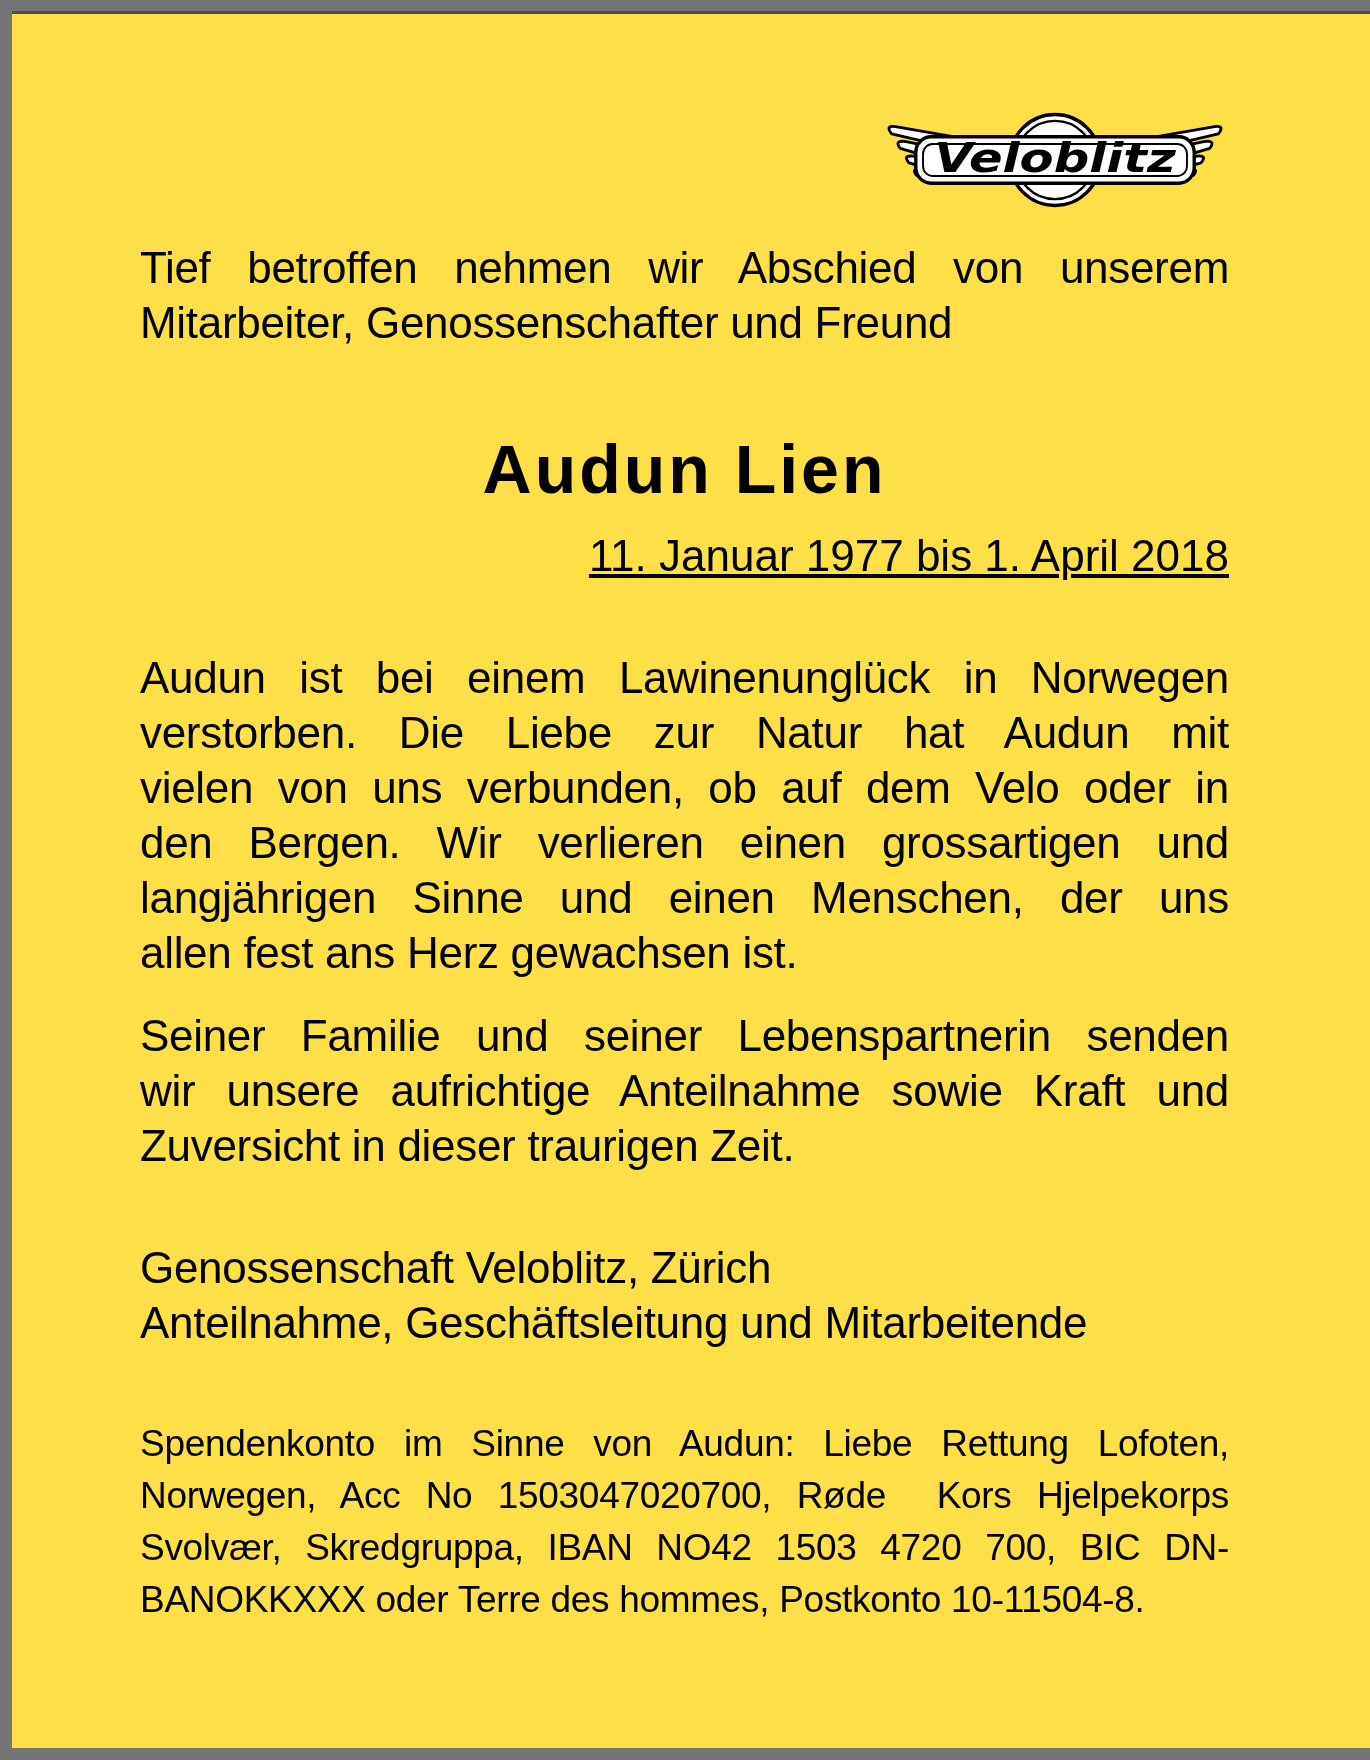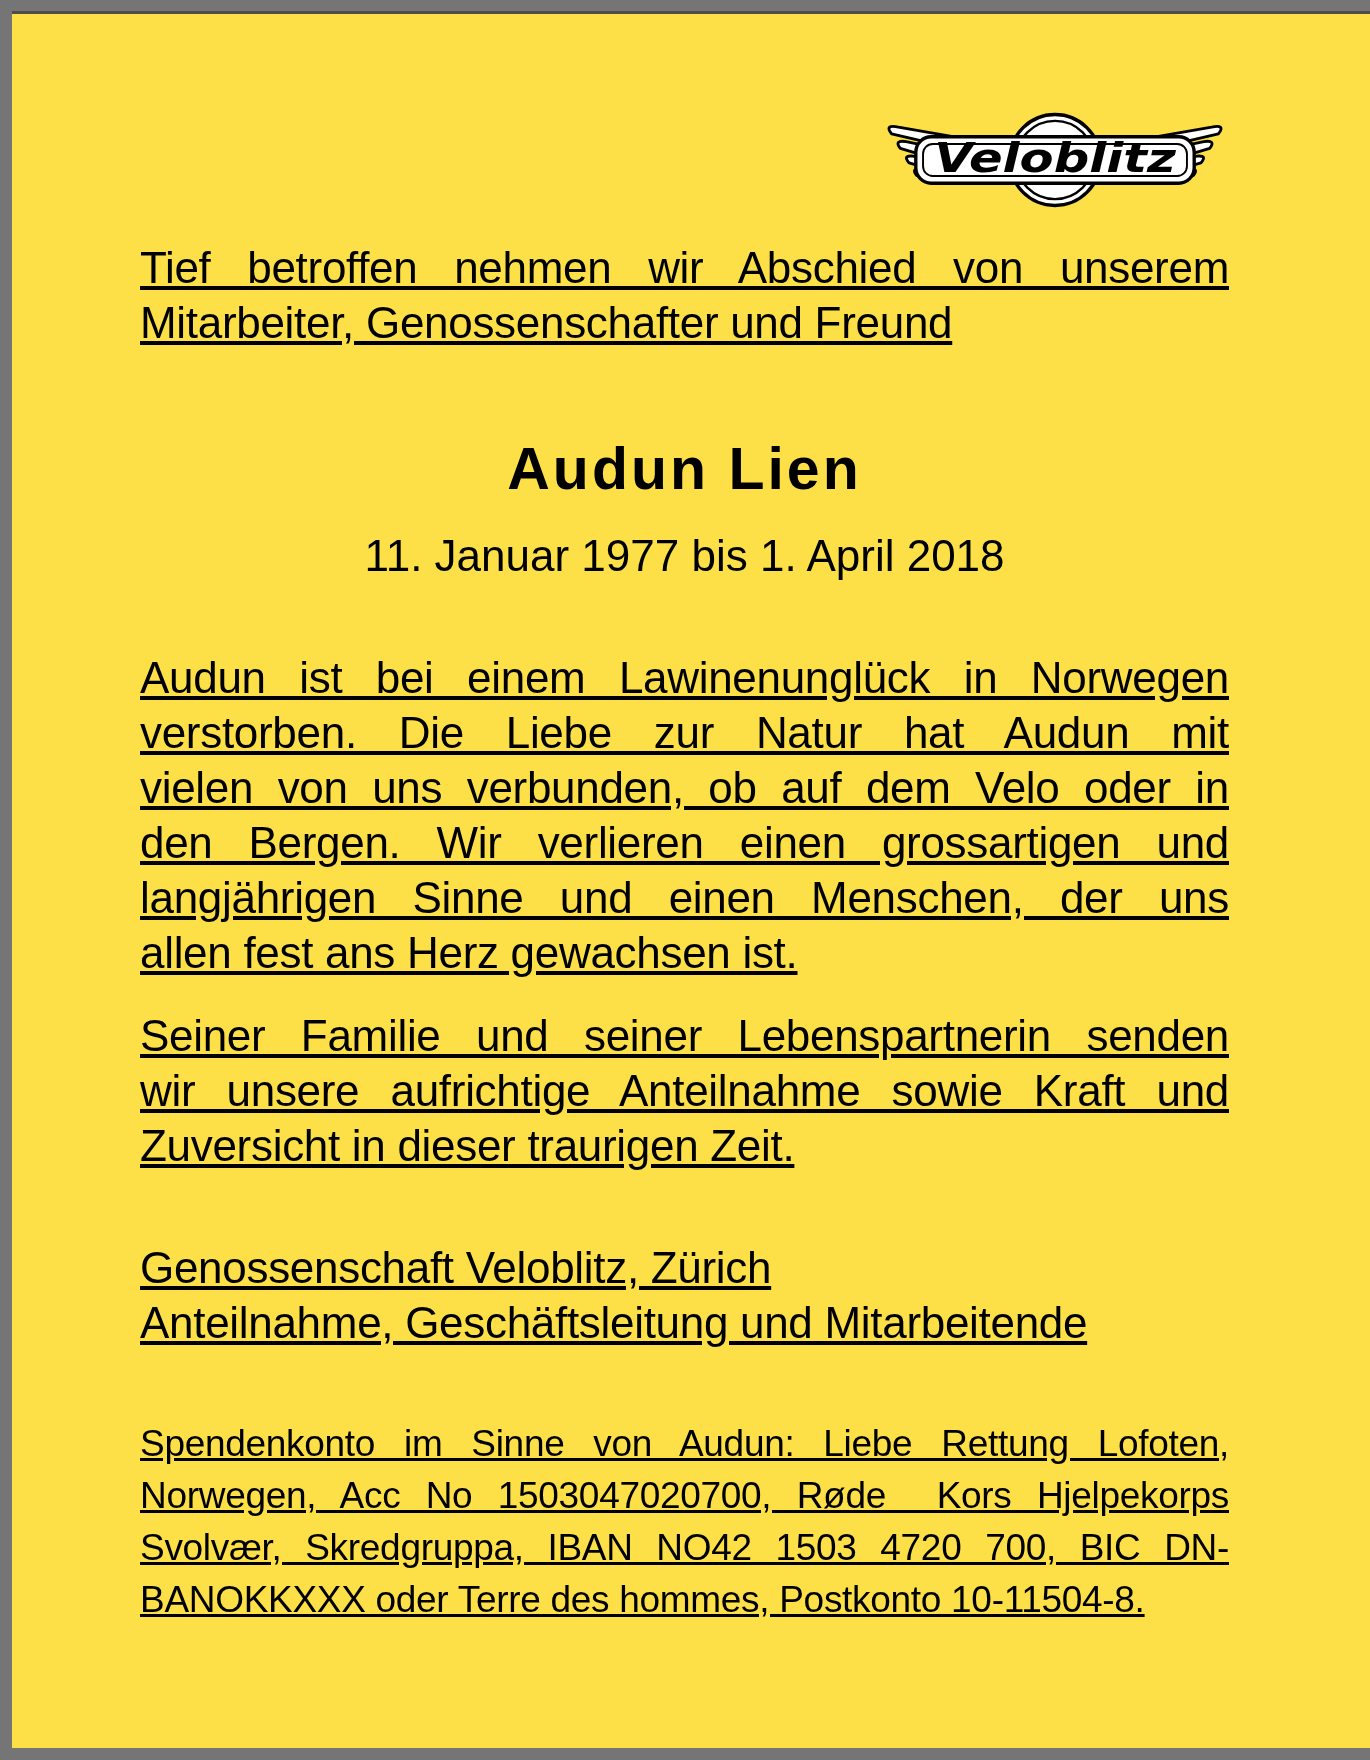--- a/index.html
+++ b/index.html
@@ -26,40 +26,41 @@
   .logo-row {
     padding-top: 97px;
     display: flex;
     justify-content: flex-end;
   }
   .textblock {
     font-size: 44px;
     line-height: 55px;
     letter-spacing: -0.3px;
   }
-  .line { text-align: left; white-space: nowrap; text-decoration: underline; }
+  .line { text-align: left; white-space: nowrap; }
   .line.j {
     text-align: justify;
     text-align-last: justify;
     white-space: normal;
   }
   .intro { margin-top: 31px; }
   h1.name {
     margin: 78px 0 0 0;
-    font-size: 59px;
+    font-size: 68px;
     line-height: 82px;
     font-weight: bold;
     text-align: center;
     letter-spacing: 3px;
   }
   .dates {
     margin-top: 18px;
     font-size: 44px;
     line-height: 55px;
-    text-align: center;
+    text-align: right;
+    text-decoration: underline;
   }
   .para1 { margin-top: 67px; }
   .para2 { margin-top: 28px; }
   .sig   { margin-top: 67px; }
   .donation {
     margin-top: 68px;
     font-size: 37px;
     line-height: 52px;
     letter-spacing: -0.3px;
   }

